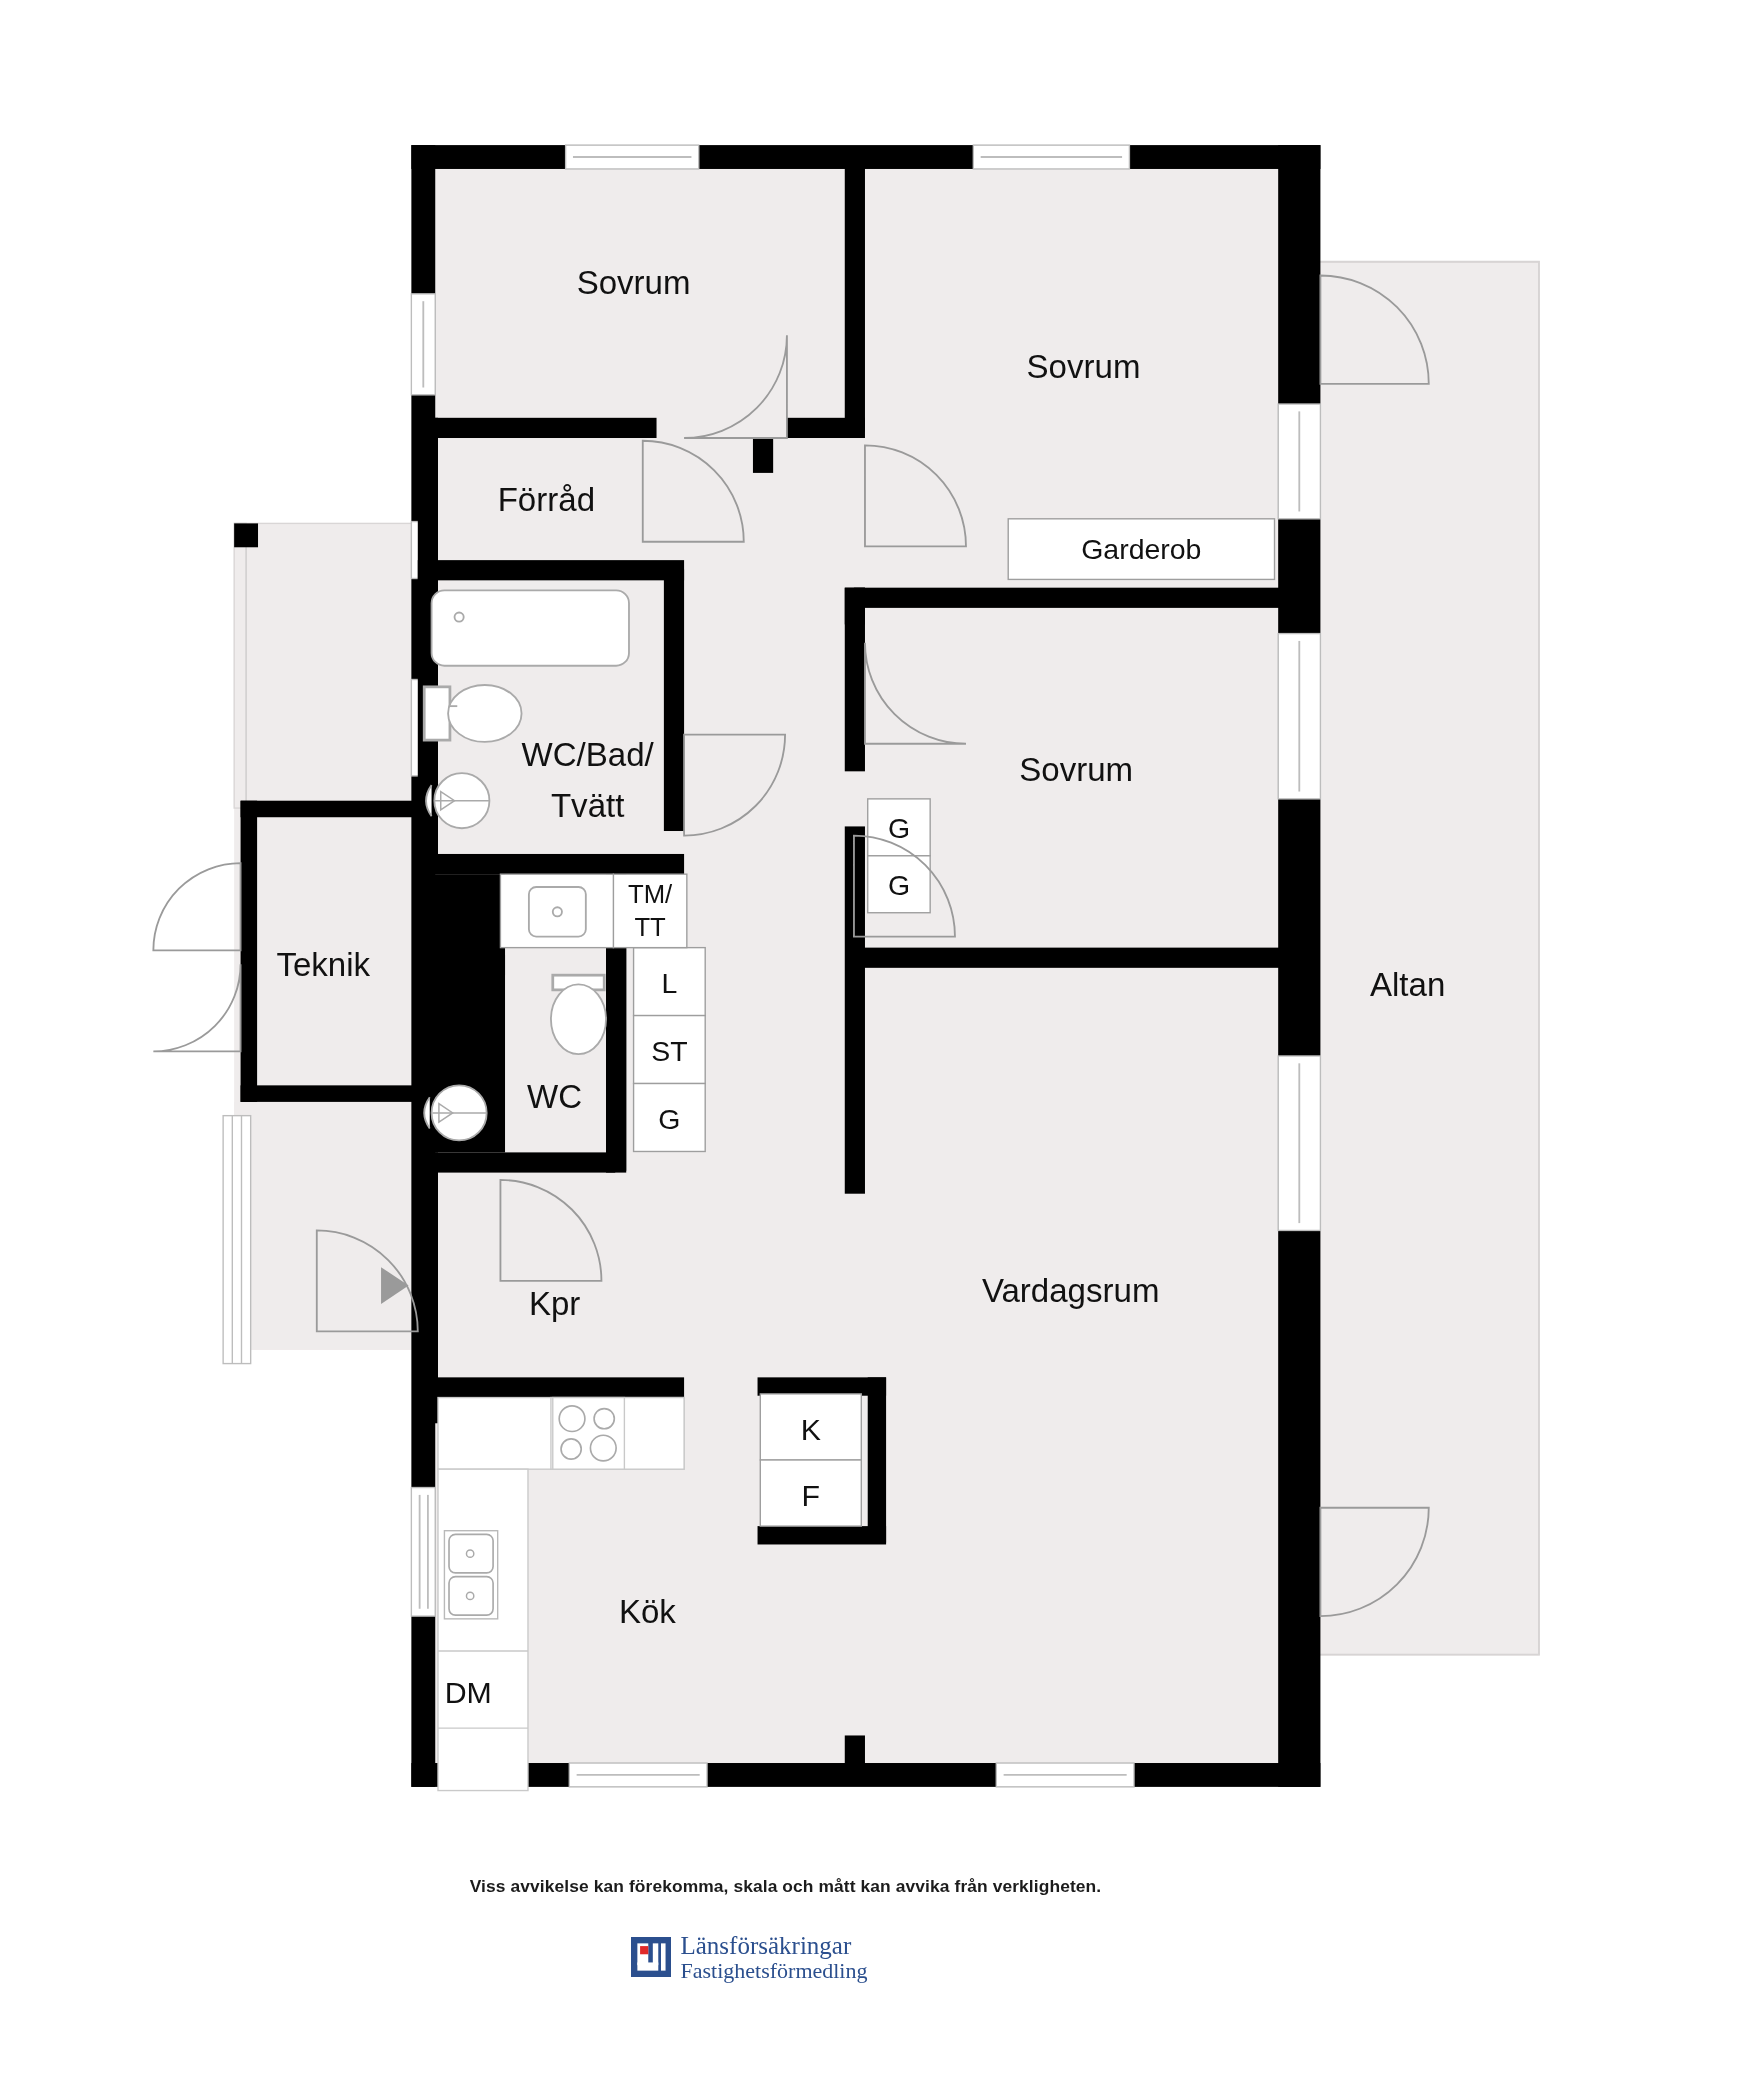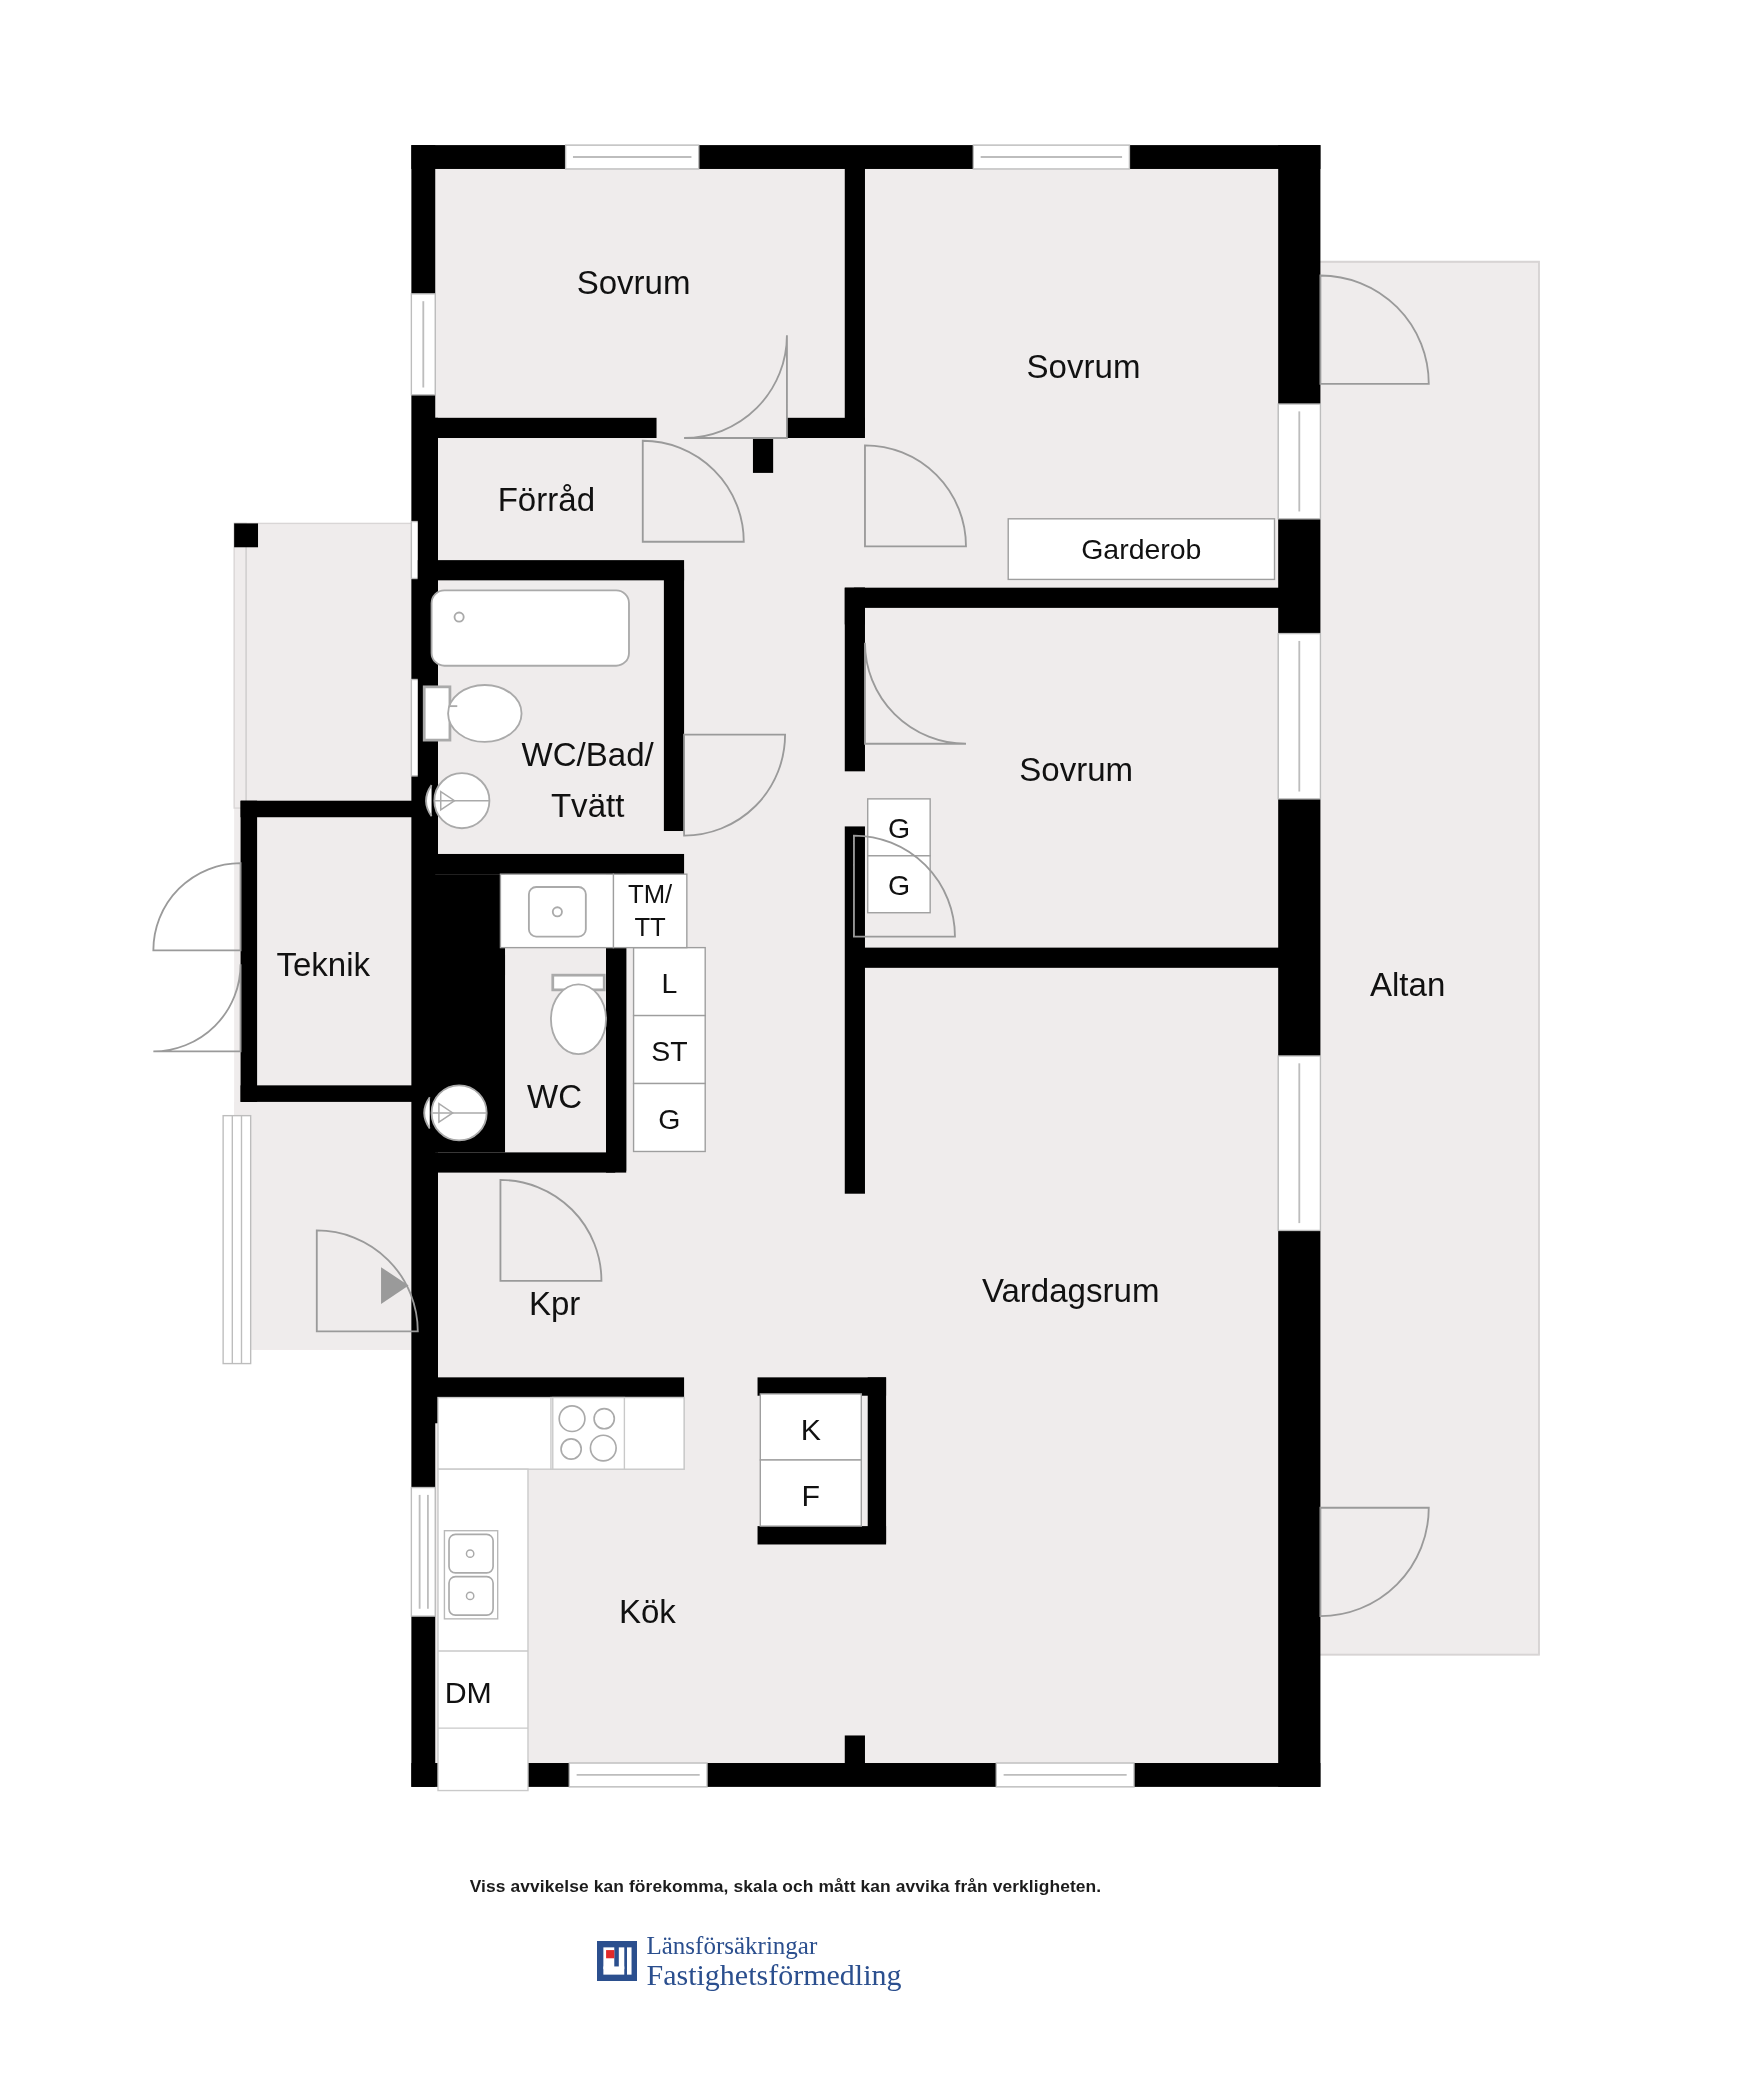--- a/index.html
+++ b/index.html
@@ -18,21 +18,21 @@
     position:absolute;left:0;top:1933px;width:1498px;
     display:flex;justify-content:center;align-items:flex-start;
   }
   .logo-inner{display:flex;align-items:center;gap:10px;}
   .logo-mark{width:40px;height:40px;position:relative;flex:0 0 auto;}
   .logo-text{
     font-family:"Liberation Serif","DejaVu Serif",serif;
     color:#2b4f8e;line-height:1.0;
   }
   .logo-text .l1{font-size:25px;display:block;}
-  .logo-text .l2{font-size:30px;display:block;margin-top:1.8px;}
+  .logo-text .l2{font-size:22px;display:block;margin-top:1.8px;}
 </style>
 </head>
 <body>
 
 <svg id="plan" viewBox="0 0 1920 2275" xmlns="http://www.w3.org/2000/svg">
 
   <g>
 
     <rect x="1430" y="285" width="246" height="1517" fill="#efecec" stroke="#d9d6d6" stroke-width="1.5"></rect>
 

